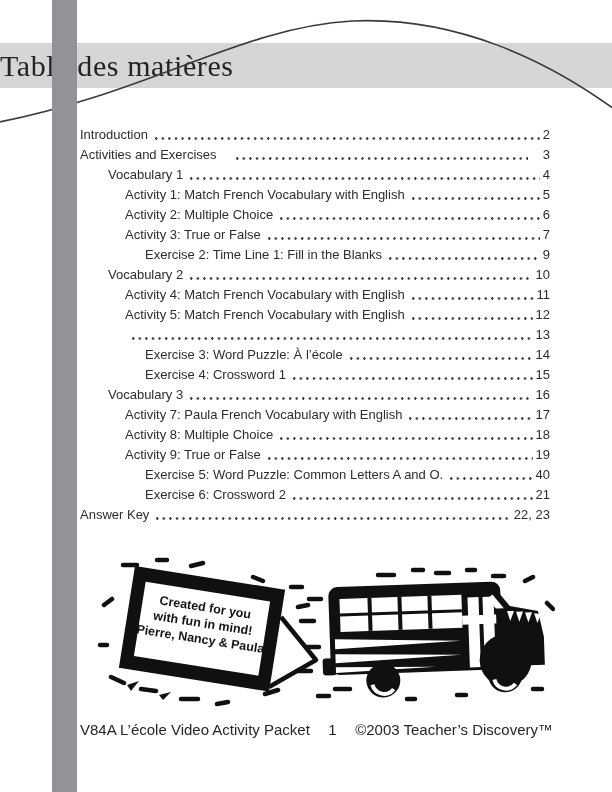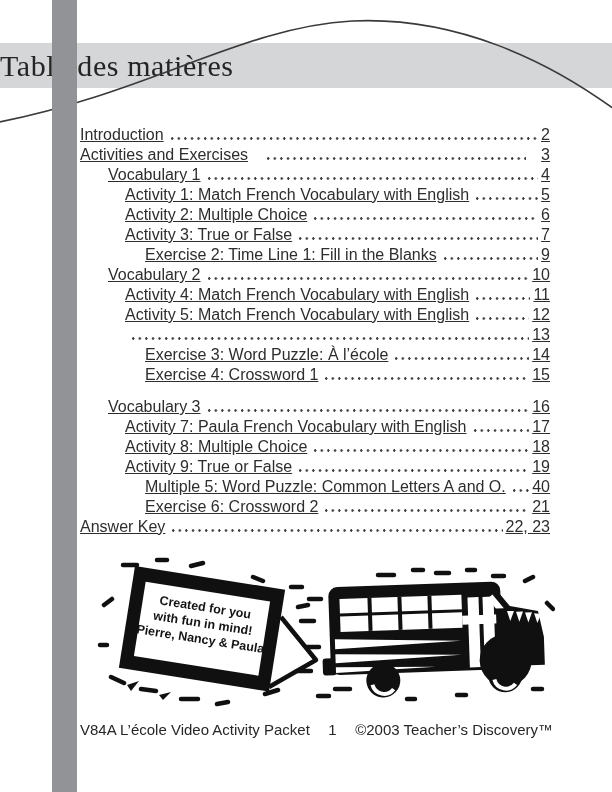--- a/index.html
+++ b/index.html
@@ -30,21 +30,21 @@
     background: #919396; z-index: 4;
   }
 
   
   .toc {
     position: absolute; left: 80px; top: 125px; width: 470px; z-index: 5;
   }
   .toc-row {
     display: flex; align-items: baseline;
     height: 20px; line-height: 20px;
-    font-size: 16px; color: #2d2d2d; text-decoration: underline;
+    font-size: 13px; color: #2d2d2d;
   }
   .toc-label { white-space: nowrap; }
   .toc-leader {
     flex: 1 1 auto; align-self: flex-end;
     height: 3px; margin: 0 3px 5px 7px;
     background-image: radial-gradient(circle at 1.2px 1.5px, #3c3c3c 1.05px, rgba(0,0,0,0) 1.4px);
     background-size: 6.6px 3px; background-repeat: repeat-x;
   }
   .toc-page { white-space: nowrap; }
 
@@ -136,42 +136,42 @@
       <div class="toc-row" style="padding-left: 65px;">
         <span class="toc-label">Exercise 3: Word Puzzle: À l’école</span>
         <span class="toc-leader"></span>
         <span class="toc-page">14</span>
       </div>
       <div class="toc-row" style="padding-left: 65px;">
         <span class="toc-label">Exercise 4: Crossword 1</span>
         <span class="toc-leader"></span>
         <span class="toc-page">15</span>
       </div>
-      <div class="toc-row" style="padding-left: 28px; margin-top: 12px;">
+      <div class="toc-row" style="padding-left: 28px;">
         <span class="toc-label">Vocabulary 3</span>
         <span class="toc-leader"></span>
         <span class="toc-page">16</span>
       </div>
       <div class="toc-row" style="padding-left: 45px;">
         <span class="toc-label">Activity 7: Paula French Vocabulary with English</span>
         <span class="toc-leader"></span>
         <span class="toc-page">17</span>
       </div>
       <div class="toc-row" style="padding-left: 45px;">
         <span class="toc-label">Activity 8: Multiple Choice</span>
         <span class="toc-leader"></span>
         <span class="toc-page">18</span>
       </div>
       <div class="toc-row" style="padding-left: 45px;">
         <span class="toc-label">Activity 9: True or False</span>
         <span class="toc-leader"></span>
         <span class="toc-page">19</span>
       </div>
       <div class="toc-row" style="padding-left: 65px;">
-        <span class="toc-label">Multiple 5: Word Puzzle: Common Letters A and O.</span>
+        <span class="toc-label">Exercise 5: Word Puzzle: Common Letters A and O.</span>
         <span class="toc-leader"></span>
         <span class="toc-page">40</span>
       </div>
       <div class="toc-row" style="padding-left: 65px;">
         <span class="toc-label">Exercise 6: Crossword 2</span>
         <span class="toc-leader"></span>
         <span class="toc-page">21</span>
       </div>
       <div class="toc-row" style="padding-left: 0px;">
         <span class="toc-label">Answer Key</span>

